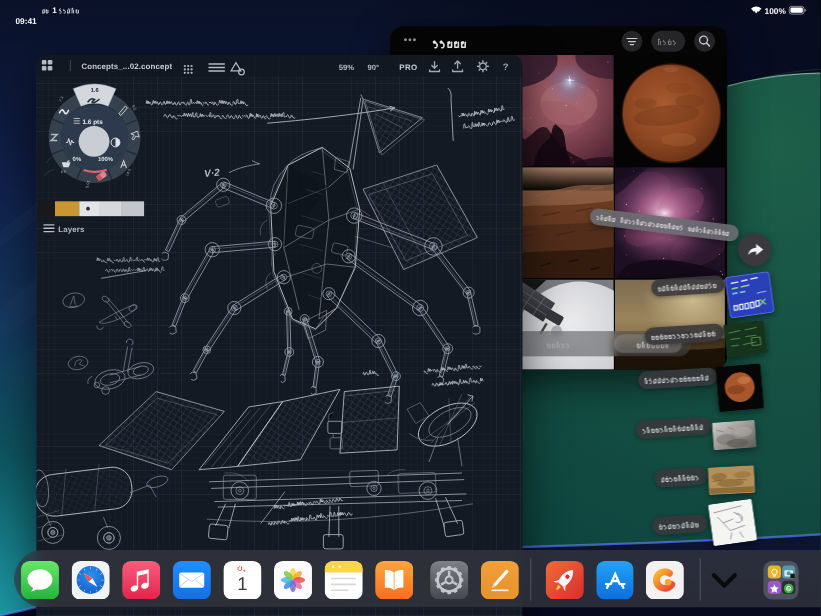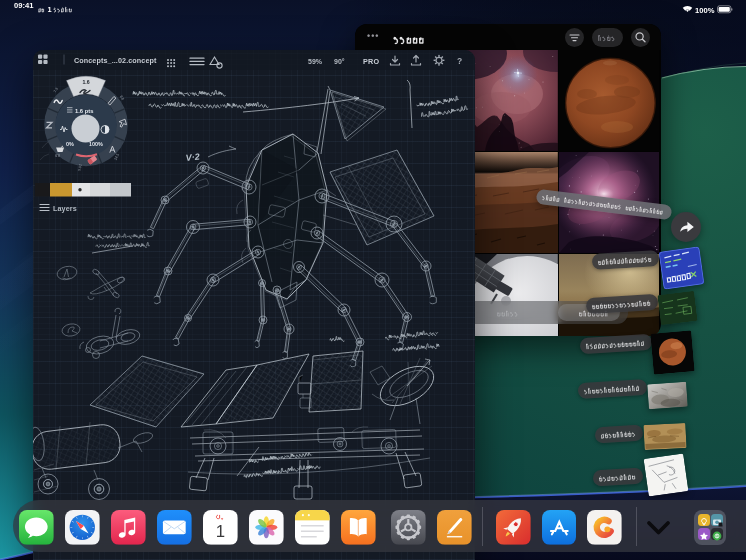--- a/index.html
+++ b/index.html
@@ -958,21 +958,21 @@
 <div class="abs" style="left:3.5px;top:18px;width:12px;height:12px;border-radius:3.5px;background:#9b59c8"><svg width="12" height="12" viewBox="0 0 12 12">
           <path d="M6,2.2 L7.2,4.8 L10,5.1 L8,7 L8.5,9.8 L6,8.4 L3.5,9.8 L4,7 L2,5.1 L4.8,4.8 Z" fill="#fff"></path>
         </svg></div>
 <div class="abs" style="left:17px;top:18px;width:12px;height:12px;border-radius:3.5px;background:#2a2c31"><circle r="1"><svg width="12" height="12" viewBox="0 0 12 12">
             <circle cx="6" cy="6" r="4.4" fill="#3fae4a"></circle>
             <circle cx="6" cy="6" r="2" fill="none" stroke="#fff" stroke-width="0.8"></circle>
             <text x="6" y="7.6" font-size="4.5" fill="#fff" text-anchor="middle">6</text>
           </svg></circle></div>
     </div>
 
-<div class="abs" style="left:14px;top:1px;color:#fff;font-size:7.6px;font-weight:700;font-family:'Liberation Sans',sans-serif">09:41</div>
+<div class="abs" style="left:14px;top:15px;color:#fff;font-size:7.6px;font-weight:700;font-family:'Liberation Sans',sans-serif">09:41</div>
 <svg class="abs" style="left:38px;top:2px" width="70" height="13" viewBox="0 0 70 13">
 <path d="M0.9,7.2 v2.6 M0.9,9.8 h1.4 v-2.6 a0.4,0.4 0 1 0 -0.5,-0.1 M4.0,7.2 a0.4,0.4 0 1 0 0.6,-0.2 M4.0,7.2 v2.6 h1.6 v-2.6" fill="none" stroke="#ffffff" stroke-width="0.70" stroke-linecap="round" stroke-linejoin="round" opacity="1.0"></path>
       <text x="9.5" y="10" font-size="7.4" font-weight="700" fill="#fff">1</text>
       <path d="M16.0,7.6 a0.4,0.4 0 1 1 0.5,-0.3 q1.6,0.6 1.0,2.2 q-0.3,0.6 -1.1,0.5 M16.4,6.1 q0.4,-0.5 0.8,0 M19.8,7.6 a0.4,0.4 0 1 1 0.5,-0.3 q1.6,0.6 1.0,2.2 q-0.3,0.6 -1.1,0.5 M23.6,7.2 v2.6 M23.6,9.8 h1.7 v-2.6 a0.4,0.4 0 1 0 -0.5,-0.1 M24.1,6.1 q0.4,-0.5 0.8,0 M27.5,9.8 v-4.2 a0.4,0.4 0 1 0 0.5,-0.2 M28.9,7.2 v2.6 M31.3,7.2 a0.4,0.4 0 1 0 0.6,-0.2 M31.3,7.2 v2.6 h2.0 v-2.6" fill="none" stroke="#ffffff" stroke-width="0.70" stroke-linecap="round" stroke-linejoin="round" opacity="1.0"></path>
 </svg>
 <svg class="abs" style="left:681px;top:3.5px" width="60" height="11" viewBox="0 0 60 11">
 <g fill="#fff" transform="translate(1.2,-1.6) scale(0.88)">
         <path d="M2,7.8 a5.6,5.6 0 0 1 8,0 l-1.5,1.6 a3.4,3.4 0 0 0 -5,0 Z M4.4,9.3 a2.2,2.2 0 0 1 3.2,0 L6,11 Z M0.6,6.2 a7.8,7.8 0 0 1 10.8,0 l-1.4,1.5 a5.8,5.8 0 0 0 -8,0 Z"></path>
       </g>
 <text x="14" y="9" font-size="7.6" font-weight="700" fill="#fff">100%</text>

